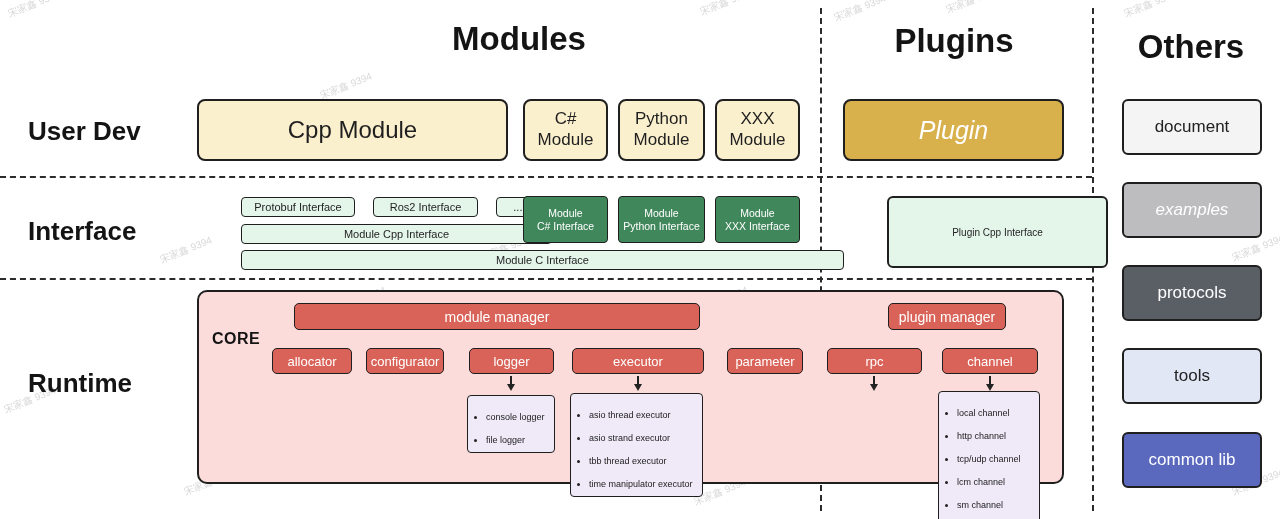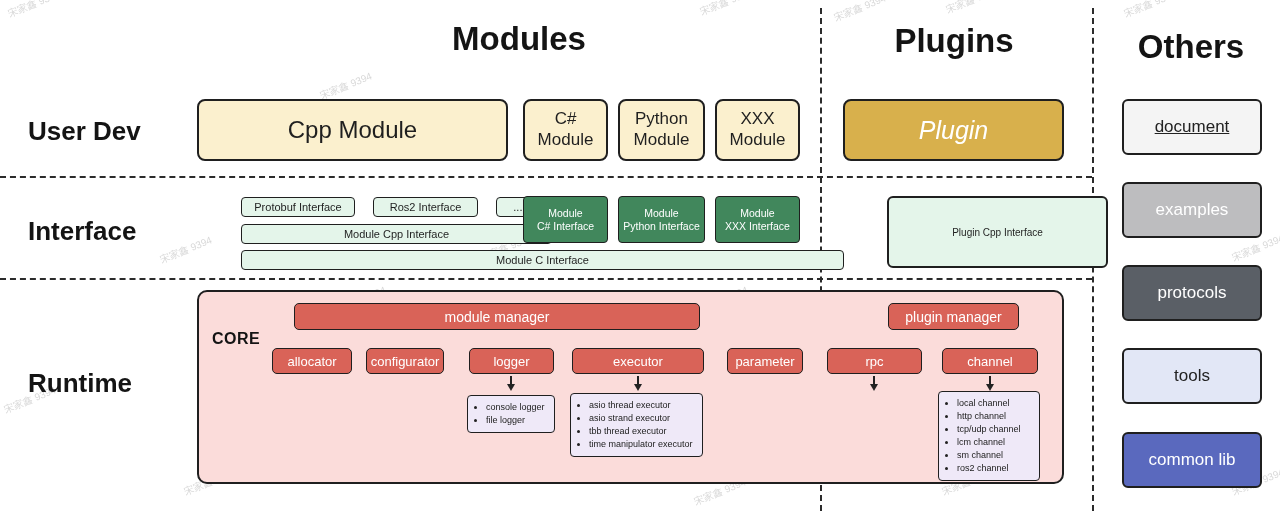--- a/index.html
+++ b/index.html
@@ -23,30 +23,30 @@
   .lgreen { background:var(--green-light,#E4F5EA);margin-left:44px; }
   .dgreen { background:var(--green-dark,#41875C); color:#fff; }
   .pinkbg { background:var(--pink,#FBDCDA); }
   .redbg  { background:var(--red,#D96358); color:#fff; }
 
   .core   { position:absolute; font-weight:700; font-size:16px; letter-spacing:.5px; color:#141414; }
 
   .detail { position:absolute; background:var(--lavender,#EFE9F8); border:1.3px solid var(--ink,#1f1f1f);
             border-radius:4px; padding:5px 4px 5px 7px; font-size:9px; color:#222; }
   .detail ul { margin:0; padding-left:11px; list-style:disc; }
-  .detail li { line-height:1.45; white-space:nowrap; }
+  .detail li { line-height:1.45; white-space:nowrap;margin-top:10px; }
 
   .arrow { position:absolute; width:0; height:9px; border-left:2px solid #222; }
   .arrow::after { content:""; position:absolute; left:-5px; top:8px; width:0; height:0;
                   border:4px solid transparent; border-top:7px solid #222; }
 
   .obox { position:absolute; left:1122px; width:140px; height:56px; display:flex; align-items:center; justify-content:center;
           border:2px solid var(--ink,#1f1f1f); border-radius:6px; font-size:17px; }
-  .o-document  { background:var(--others-document,#F4F4F4); color:#222;text-decoration:underline; }
-  .o-examples  { background:var(--others-examples,#BDBDBF); color:#fff; }
+  .o-document  { background:var(--others-document,#F4F4F4); color:#222; }
+  .o-examples  { background:var(--others-examples,#BDBDBF); color:#fff;font-style:italic; }
   .o-protocols { background:var(--others-protocols,#5A5F66); color:#fff; }
   .o-tools     { background:var(--others-tools,#E2E7F6); color:#222; }
   .o-commonlib { background:var(--others-commonlib,#5A69BE); color:#fff; }
 
   .wm { position:absolute; color:var(--watermark,#D9D9D9); font-size:10px; transform:rotate(-22deg);
         transform-origin:left top; white-space:nowrap; }
 </style>
 </head>
 <body>
 
@@ -107,21 +107,21 @@
 Python Interface</div>
   <div class="box dgreen thin ml" style="left:715px;top:196px;width:85px;height:47px;font-size:10.5px">Module
 XXX Interface</div>
 
   <div class="box lgreen" style="left:843px;top:196px;width:221px;height:72px;font-size:10px;border-radius:6px">Plugin Cpp Interface</div>
 
   <div class="box pinkbg" style="left:197px;top:290px;width:867px;height:194px;border-radius:10px"></div>
   <div class="core" style="left:212px;top:330px">CORE</div>
 
   <div class="box redbg thin" style="left:294px;top:303px;width:406px;height:27px;font-size:14px;border-radius:5px">module manager</div>
-  <div class="box redbg thin" style="left:888px;top:303px;width:131px;height:27px;font-size:14px;border-radius:5px">plugin manager</div>
+  <div class="box redbg thin" style="left:888px;top:303px;width:118px;height:27px;font-size:14px;border-radius:5px">plugin manager</div>
 
   <div class="box redbg thin" style="left:272px;top:348px;width:80px;height:26px;font-size:13px;border-radius:5px">allocator</div>
   <div class="box redbg thin" style="left:366px;top:348px;width:78px;height:26px;font-size:13px;border-radius:5px">configurator</div>
   <div class="box redbg thin" style="left:469px;top:348px;width:85px;height:26px;font-size:13px;border-radius:5px">logger</div>
   <div class="box redbg thin" style="left:572px;top:348px;width:132px;height:26px;font-size:13px;border-radius:5px">executor</div>
   <div class="box redbg thin" style="left:727px;top:348px;width:76px;height:26px;font-size:13px;border-radius:5px">parameter</div>
   <div class="box redbg thin" style="left:827px;top:348px;width:95px;height:26px;font-size:13px;border-radius:5px">rpc</div>
   <div class="box redbg thin" style="left:942px;top:348px;width:96px;height:26px;font-size:13px;border-radius:5px">channel</div>
 
   <div class="arrow" style="left:510px;top:376px"></div>

